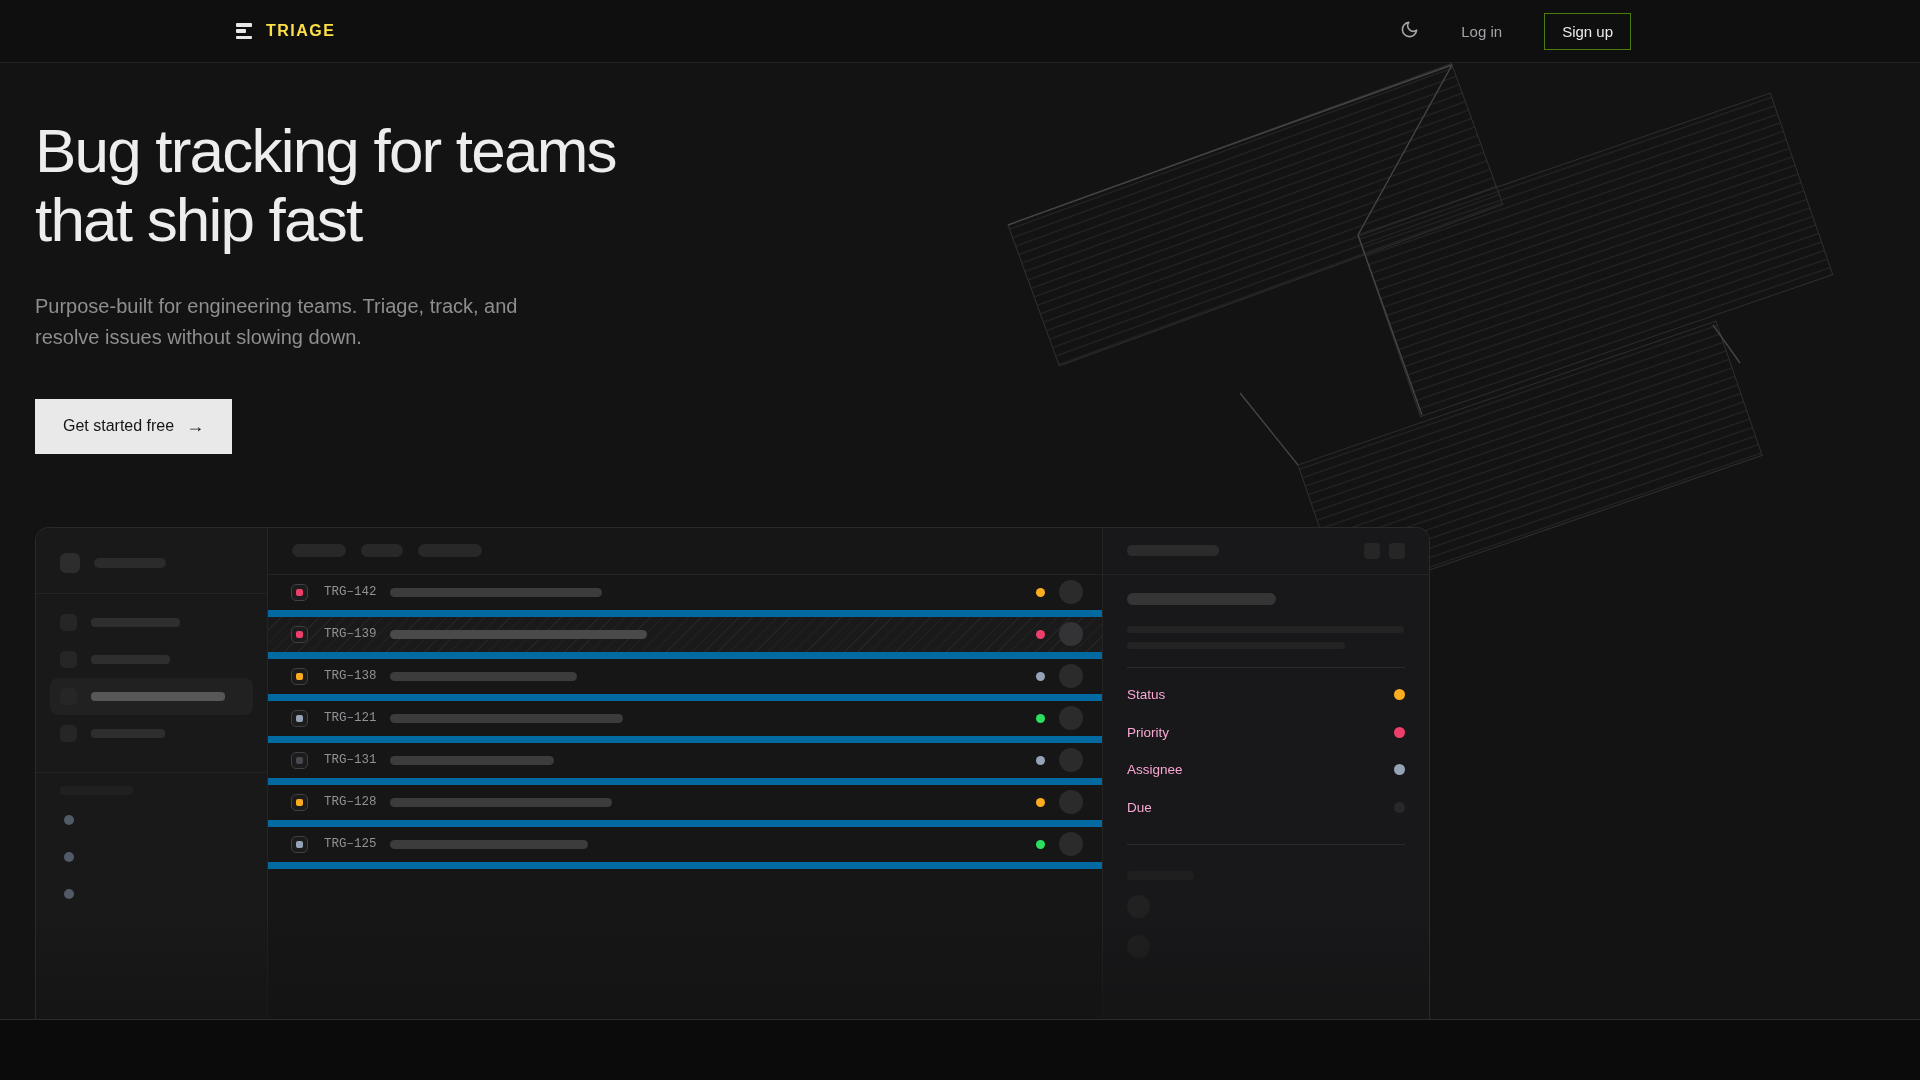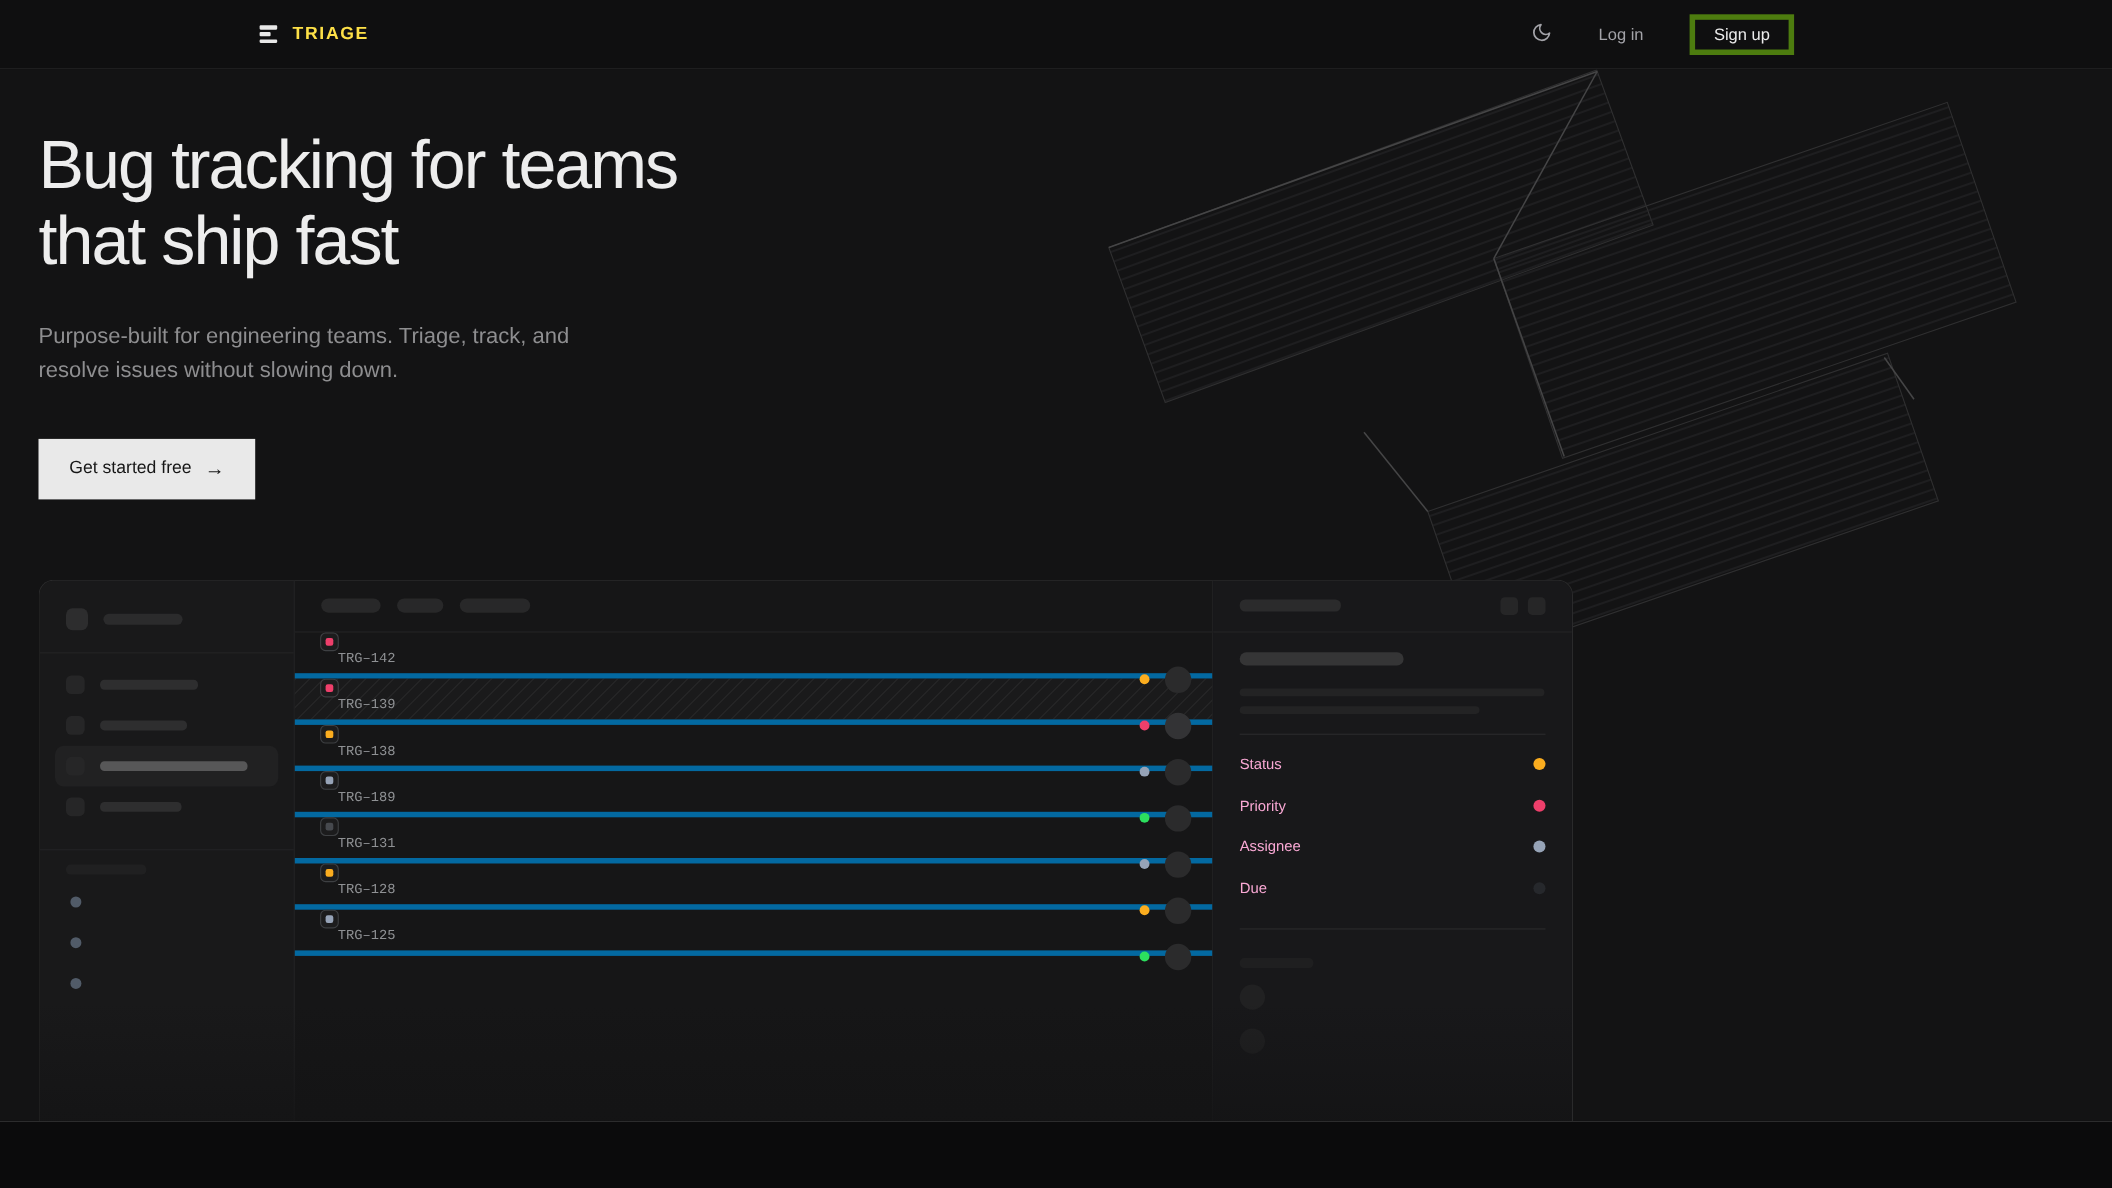--- a/index.html
+++ b/index.html
@@ -14,21 +14,21 @@
   .brand { display:flex; align-items:center; gap:12px; }
   .logo-icon { width:18px; height:16px; display:flex; flex-direction:column; justify-content:space-between; }
   .logo-icon i { display:block; height:3.5px; border-radius:1px; background:#e8e8e8; }
   .logo-icon i:nth-child(1){ width:16px; }
   .logo-icon i:nth-child(2){ width:10px; }
   .logo-icon i:nth-child(3){ width:16px; }
   .brand-name { color:#fde047; font-size:16px; font-weight:700; letter-spacing:1.5px; }
   .nav-right { display:flex; align-items:center; gap:42px; }
   .theme-toggle { background:none; border:none; cursor:pointer; display:flex; align-items:center; }
   .login-link { color:#a3a3a8; font-size:15px; text-decoration:none; cursor:pointer; }
-  .signup-btn { background:transparent; border:5px solid #4d7c0f; color:#ececec; font-size:15px;
+  .signup-btn { background:transparent; border:1px solid #4d7c0f; color:#ececec; font-size:15px;
     height:37px; padding:0 17px; cursor:pointer; font-family:inherit; }
 
   
   .hero { position:relative; height:956px; background:#131314; overflow:hidden; }
   .wire-art { position:absolute; top:0; left:0; pointer-events:none; }
   .hero-content { position:relative; z-index:2;margin-left:35px; }
   .hero-title { padding-top:53px; color:#ededed; font-size:62px; line-height:1.12; font-weight:500;
     letter-spacing:-1.8px; }
   .hero-sub { margin-top:36px; color:#8e8e90; font-size:20px; line-height:1.55; font-weight:400; }
   .cta-btn { margin-top:46px; display:inline-flex; align-items:center; gap:12px; background:#e9e9e9;
@@ -60,22 +60,22 @@
   .side-item.active .si-bar { background:#575758; }
   .side-label-bar { margin-top:13px; width:73px; height:9px; border-radius:4px; background:#202021; }
   .side-dots { margin-top:20px; display:flex; flex-direction:column; gap:27px; }
   .side-dot { width:10px; height:10px; border-radius:50%; background:#515b68; margin-left:4px; }
 
   
   .mk-main-header { height:47px; display:flex; align-items:center; gap:15px; padding:0 24px;
     border-bottom:1px solid #242425; }
   .pill { height:13px; border-radius:7px; background:#282829; }
   .pill.p1 { width:54px; } .pill.p2 { width:42px; } .pill.p3 { width:64px; }
-  .issue-row { height:42px; display:flex; align-items:flex-start; padding:0 19px 0 23px;
-    border-bottom:5px solid #0369a1;flex-direction:column; }
+  .issue-row { height:42px; display:flex; align-items:center; padding:0 19px 0 23px;
+    border-bottom:7px solid #0369a1; }
   .issue-row.selected { background-color:#1a1a1b;
     background-image:repeating-linear-gradient(135deg, rgba(255,255,255,0.045) 0 1px, transparent 1px 9px); }
   .issue-icon { width:17px; height:17px; border:1px solid #3e4043; border-radius:5px; flex:0 0 auto;
     display:flex; align-items:center; justify-content:center; background:#1c1c1d; }
   .issue-icon-inner { width:7px; height:7px; border-radius:2px; }
   .issue-id { margin-left:16px; width:66px; color:#8f9194; font-size:12.5px;
     font-family:"Liberation Mono", monospace; letter-spacing:0; }
   .issue-title-skel { height:9px; border-radius:4.5px; background:#3c3c3d; }
   .issue-row.selected .issue-title-skel { background:#4a4a4b; }
   .issue-right { margin-left:auto; display:flex; align-items:center; gap:14px; }
@@ -248,21 +248,21 @@
     <span class="issue-right">
       <span class="status-dot" style="background: rgb(150, 163, 183);"></span>
       <span class="issue-avatar"></span>
     </span>
   </div>
 
   <div class="issue-row">
     <span class="issue-icon">
                   <span class="issue-icon-inner" style="background: rgb(150, 163, 183);"></span>
                 </span>
-    <span class="issue-id">TRG–189</span>
+    <span class="issue-id">TRG–121</span>
     <span class="issue-title-skel" style="width: 233px;"></span>
     <span class="issue-right">
       <span class="status-dot" style="background: rgb(44, 223, 94);"></span>
       <span class="issue-avatar"></span>
     </span>
   </div>
 
   <div class="issue-row">
     <span class="issue-icon">
                   <span class="issue-icon-inner" style="background: rgb(70, 73, 78);"></span>

